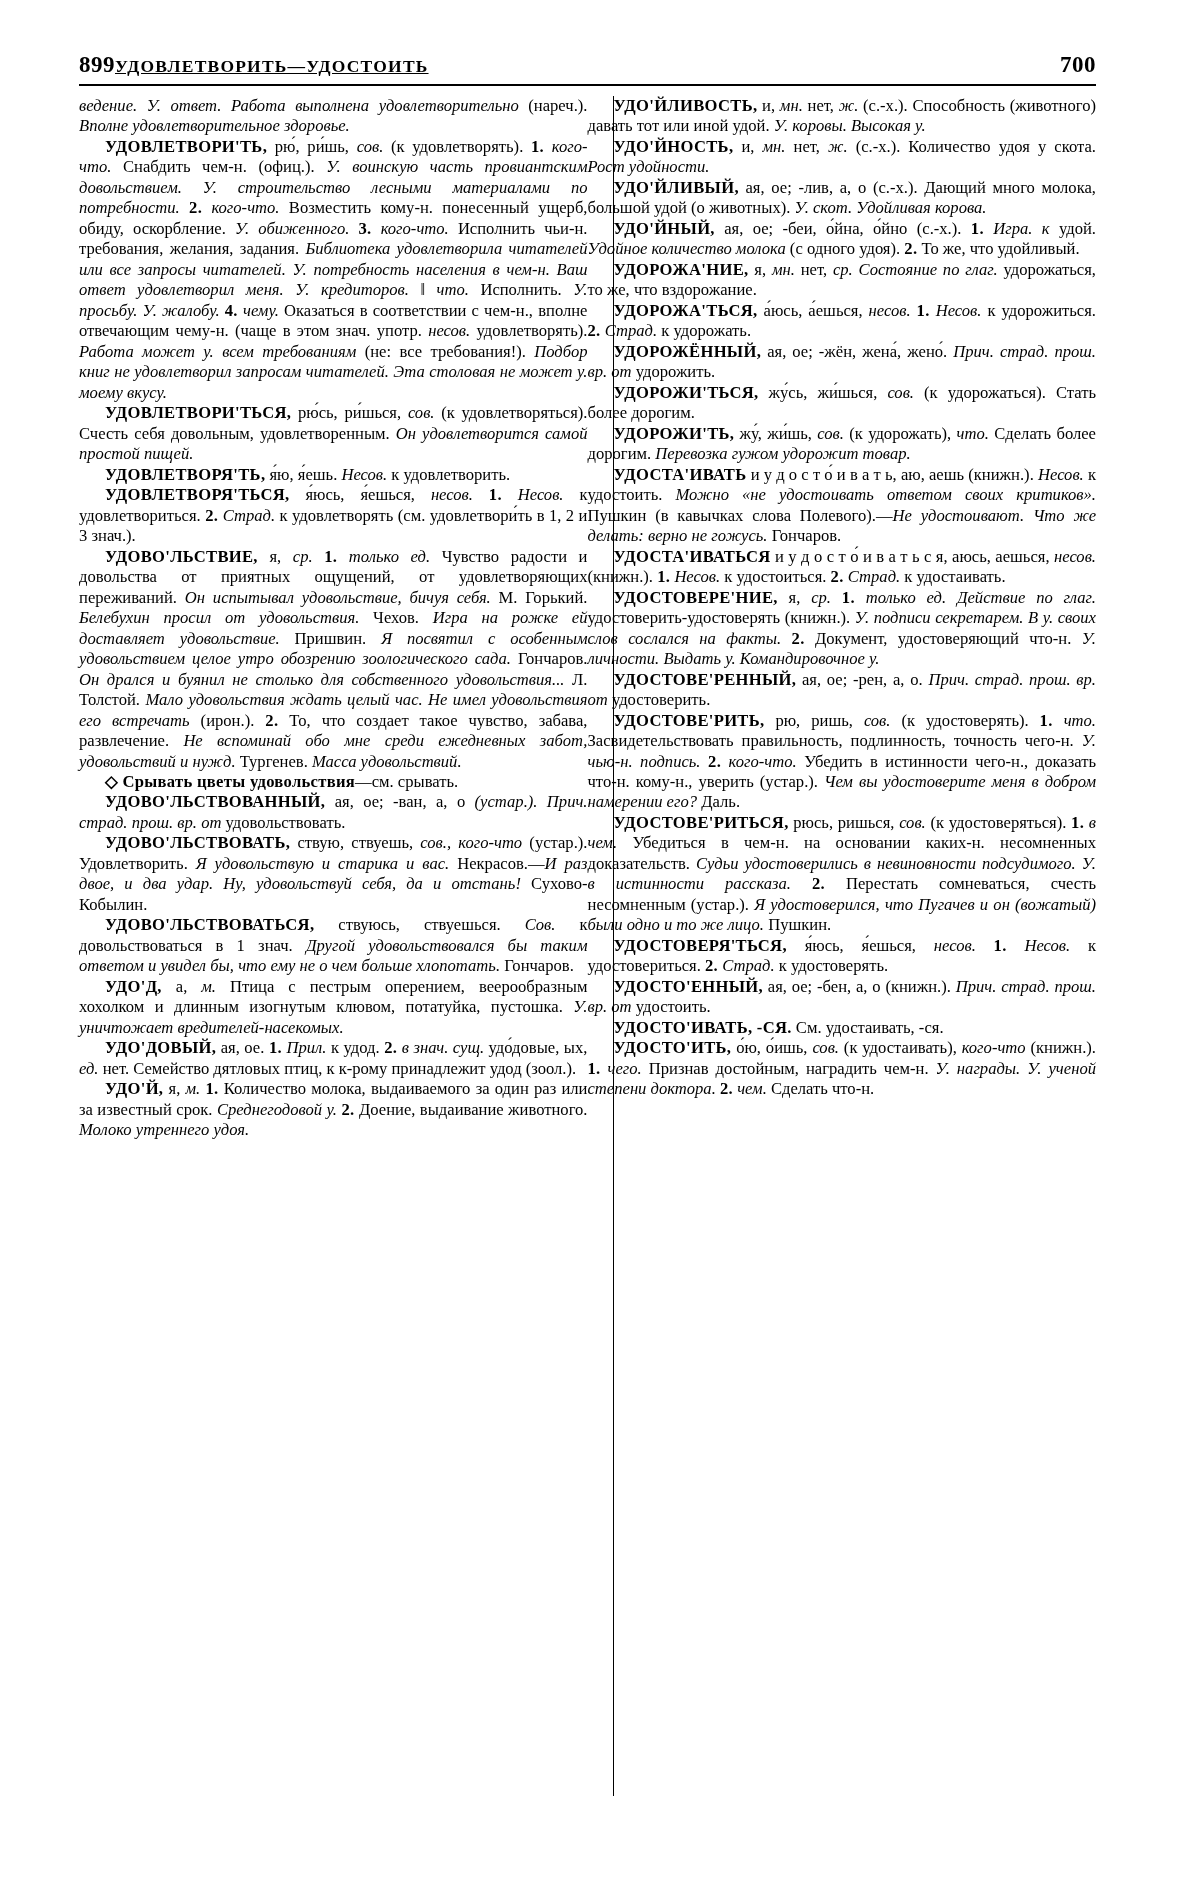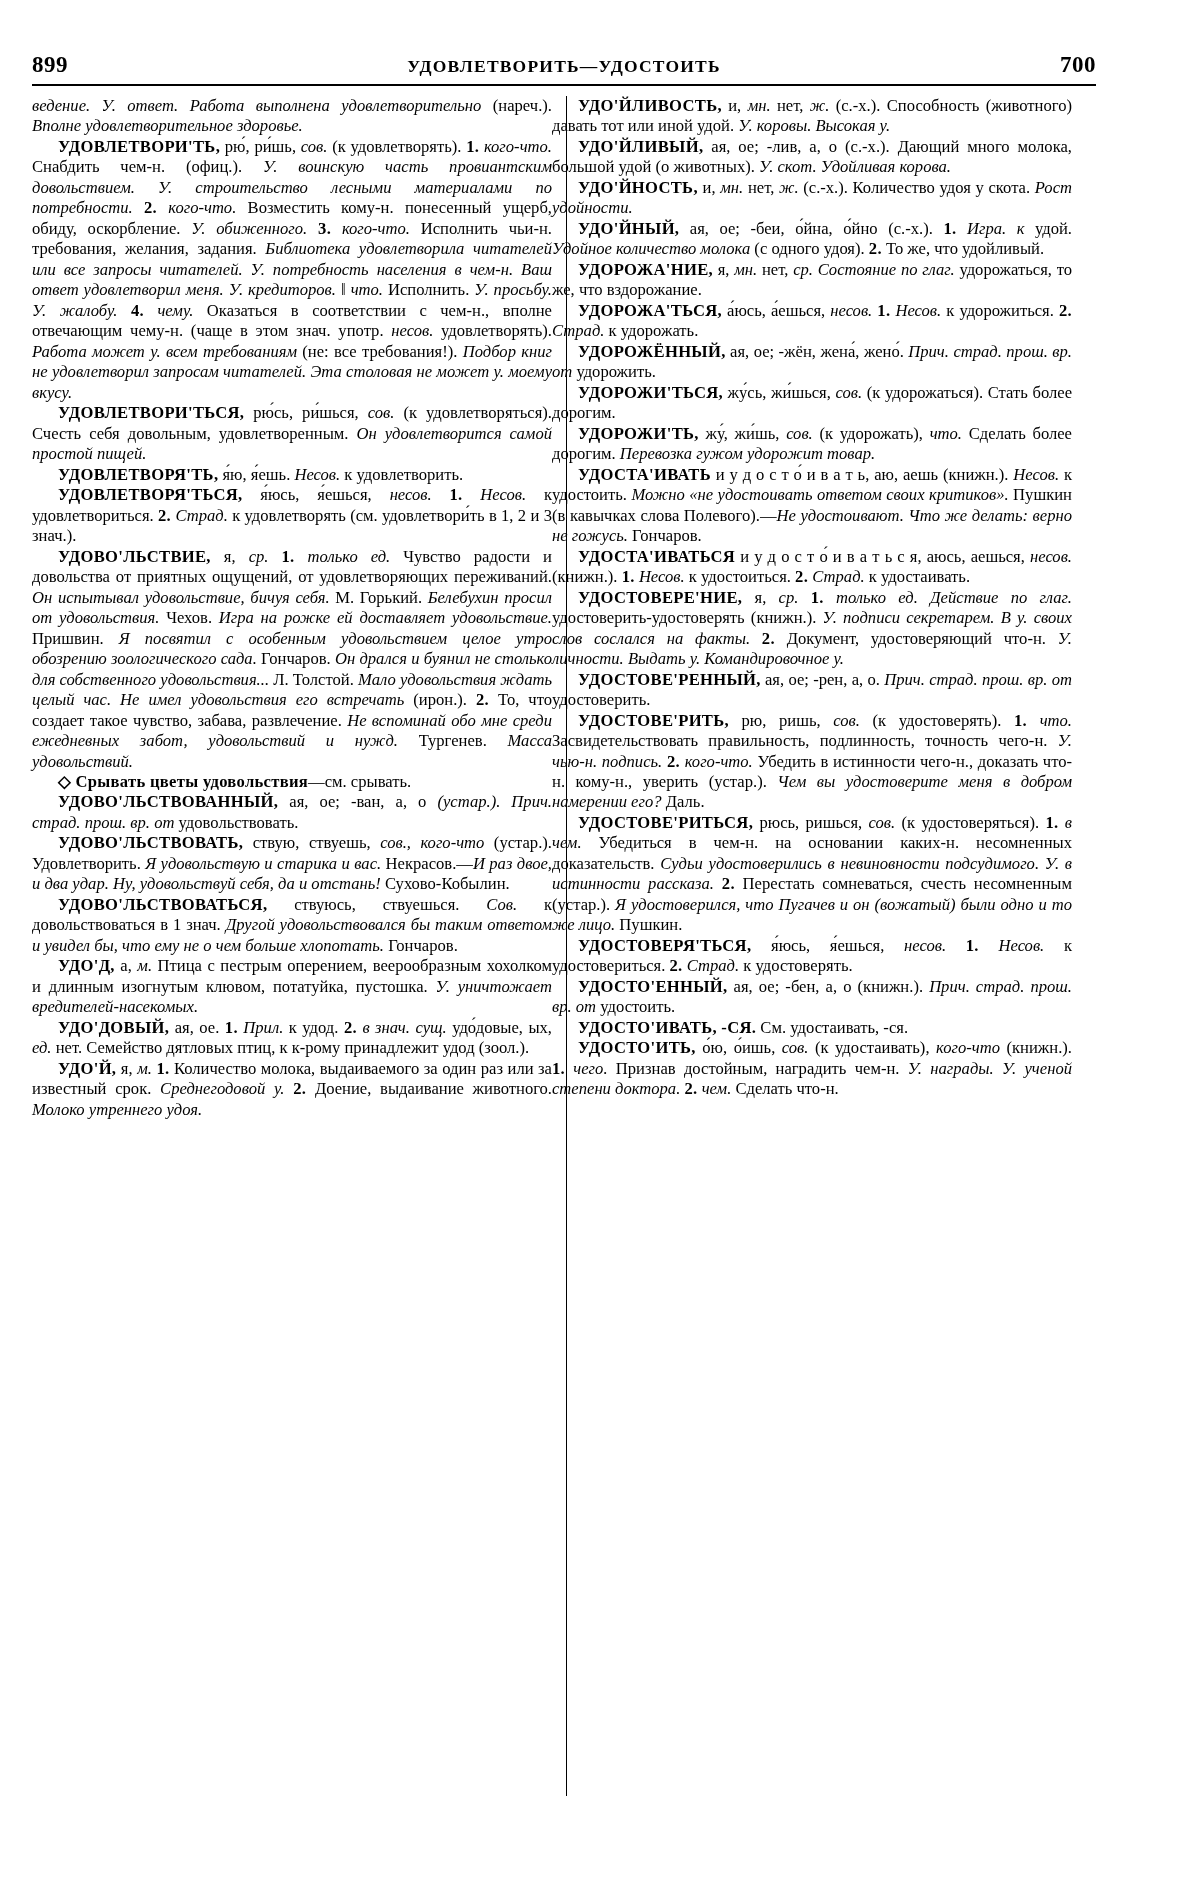--- a/index.html
+++ b/index.html
@@ -11,39 +11,39 @@
     width: 1202px;
     height: 1900px;
     font-family: "Liberation Serif", serif;
     color: #000000;
   }
   .page {
     position: relative;
     width: 1158px;
     height: 1900px;
     box-sizing: border-box;
-    padding: 52px 62px 30px 32px;
+    padding: 52px 62px 30px 79px;
   }
   .header {
     display: flex;
     align-items: baseline;
     justify-content: space-between;
     font-family: "Liberation Serif", serif;
     font-weight: bold;
     margin-bottom: 6px;
   }
   .folio {
     font-size: 23px;
     letter-spacing: 0.5px;
   }
   .running-title {
     font-size: 17.5px;
     letter-spacing: 1.2px;
-    text-align: center;
     flex: 1;
+    text-decoration: underline;
   }
   .rule {
     border-top: 2px solid #000;
     margin: 4px 0 10px 0;
   }
   .columns {
     position: relative;
     display: flex;
     height: 1700px;
   }
@@ -105,22 +105,22 @@
         <p class="entry"><span class="hw">◇ </span><span class="hw">Срывать цветы удовольствия</span><span>—см. срывать.</span></p>
         <p class="entry"><span class="hw">УДОВО'ЛЬСТВОВАННЫЙ,</span><span> ая, ое; -ван, а, о </span><span class="it">(устар.). Прич. страд. прош. вр. от</span><span> удовольствовать.</span></p>
         <p class="entry"><span class="hw">УДОВО'ЛЬСТВОВАТЬ,</span><span> ствую, ствуешь, </span><span class="it">сов., кого-что</span><span> (устар.). Удовлетворить. </span><span class="it">Я удовольствую и старика и вас.</span><span> Некрасов.—</span><span class="it">И раз двое, и два удар. Ну, удовольствуй себя, да и отстань!</span><span> Сухово-Кобылин.</span></p>
         <p class="entry"><span class="hw">УДОВО'ЛЬСТВОВАТЬСЯ,</span><span> ствуюсь, ствуешься. </span><span class="it">Сов.</span><span> к довольствоваться в 1 знач. </span><span class="it">Другой удовольствовался бы таким ответом и увидел бы, что ему не о чем больше хлопотать.</span><span> Гончаров.</span></p>
         <p class="entry"><span class="hw">УДО'Д,</span><span> а, </span><span class="it">м.</span><span> Птица с пестрым оперением, веерообразным хохолком и длинным изогнутым клювом, потатуйка, пустошка. </span><span class="it">У. уничтожает вредителей-насекомых.</span></p>
         <p class="entry"><span class="hw">УДО'ДОВЫЙ,</span><span> ая, ое. </span><span class="hw">1.</span><span> </span><span class="it">Прил.</span><span> к удод. </span><span class="hw">2.</span><span> </span><span class="it">в знач. сущ.</span><span> удо́довые, ых, </span><span class="it">ед.</span><span> нет. Семейство дятловых птиц, к к-рому принадлежит удод (зоол.).</span></p>
         <p class="entry"><span class="hw">УДО'Й,</span><span> я, </span><span class="it">м.</span><span> </span><span class="hw">1.</span><span> Количество молока, выдаиваемого за один раз или за известный срок. </span><span class="it">Среднегодовой у.</span><span> </span><span class="hw">2.</span><span> Доение, выдаивание животного. </span><span class="it">Молоко утреннего удоя.</span></p>
       </div>
     <div class="col" id="col-right">
         <p class="entry"><span class="hw">УДО'ЙЛИВОСТЬ,</span><span> и, </span><span class="it">мн.</span><span> нет, </span><span class="it">ж.</span><span> (с.-х.). Способность (животного) давать тот или иной удой. </span><span class="it">У. коровы. Высокая у.</span></p>
+        <p class="entry"><span class="hw">УДО'ЙНОСТЬ,</span><span> и, </span><span class="it">мн.</span><span> нет, </span><span class="it">ж.</span><span> (с.-х.). Количество удоя у скота. </span><span class="it">Рост удойности.</span></p>
         <p class="entry"><span class="hw">УДО'ЙЛИВЫЙ,</span><span> ая, ое; -лив, а, о (с.-х.). Дающий много молока, большой удой (о животных). </span><span class="it">У. скот. Удойливая корова.</span></p>
-        <p class="entry"><span class="hw">УДО'ЙНОСТЬ,</span><span> и, </span><span class="it">мн.</span><span> нет, </span><span class="it">ж.</span><span> (с.-х.). Количество удоя у скота. </span><span class="it">Рост удойности.</span></p>
         <p class="entry"><span class="hw">УДО'ЙНЫЙ,</span><span> ая, ое; -беи, о́йна, о́йно (с.-х.). </span><span class="hw">1.</span><span> </span><span class="it">Игра. к</span><span> удой. </span><span class="it">Удойное количество молока</span><span> (с одного удоя). </span><span class="hw">2.</span><span> То же, что удойливый.</span></p>
         <p class="entry"><span class="hw">УДОРОЖА'НИЕ,</span><span> я, </span><span class="it">мн.</span><span> нет, </span><span class="it">ср. Состояние по глаг.</span><span> удорожаться, то же, что вздорожание.</span></p>
         <p class="entry"><span class="hw">УДОРОЖА'ТЬСЯ,</span><span> а́юсь, а́ешься, </span><span class="it">несов.</span><span> </span><span class="hw">1.</span><span> </span><span class="it">Несов.</span><span> к удорожиться. </span><span class="hw">2.</span><span> </span><span class="it">Страд.</span><span> к удорожать.</span></p>
         <p class="entry"><span class="hw">УДОРОЖЁННЫЙ,</span><span> ая, ое; -жён, жена́, жено́. </span><span class="it">Прич. страд. прош. вр. от</span><span> удорожить.</span></p>
         <p class="entry"><span class="hw">УДОРОЖИ'ТЬСЯ,</span><span> жу́сь, жи́шься, </span><span class="it">сов.</span><span> (к удорожаться). Стать более дорогим.</span></p>
         <p class="entry"><span class="hw">УДОРОЖИ'ТЬ,</span><span> жу́, жи́шь, </span><span class="it">сов.</span><span> (к удорожать), </span><span class="it">что.</span><span> Сделать более дорогим. </span><span class="it">Перевозка гужом удорожит товар.</span></p>
         <p class="entry"><span class="hw">УДОСТА'ИВАТЬ</span><span> и у д о с т о́ и в а т ь, аю, аешь (книжн.). </span><span class="it">Несов.</span><span> к удостоить. </span><span class="it">Можно «не удостоивать ответом своих критиков».</span><span> Пушкин (в кавычках слова Полевого).—</span><span class="it">Не удостоивают. Что же делать: верно не гожусь.</span><span> Гончаров.</span></p>
         <p class="entry"><span class="hw">УДОСТА'ИВАТЬСЯ</span><span> и у д о с т о́ и в а т ь с я, аюсь, аешься, </span><span class="it">несов.</span><span> (книжн.). </span><span class="hw">1.</span><span> </span><span class="it">Несов.</span><span> к удостоиться. </span><span class="hw">2.</span><span> </span><span class="it">Страд.</span><span> к удостаивать.</span></p>
         <p class="entry"><span class="hw">УДОСТОВЕРЕ'НИЕ,</span><span> я, </span><span class="it">ср.</span><span> </span><span class="hw">1.</span><span> </span><span class="it">только ед. Действие по глаг.</span><span> удостоверить-удостоверять (книжн.). </span><span class="it">У. подписи секретарем. В у. своих слов сослался на факты.</span><span> </span><span class="hw">2.</span><span> Документ, удостоверяющий что-н. </span><span class="it">У. личности. Выдать у. Командировочное у.</span></p>
         <p class="entry"><span class="hw">УДОСТОВЕ'РЕННЫЙ,</span><span> ая, ое; -рен, а, о. </span><span class="it">Прич. страд. прош. вр. от</span><span> удостоверить.</span></p>

